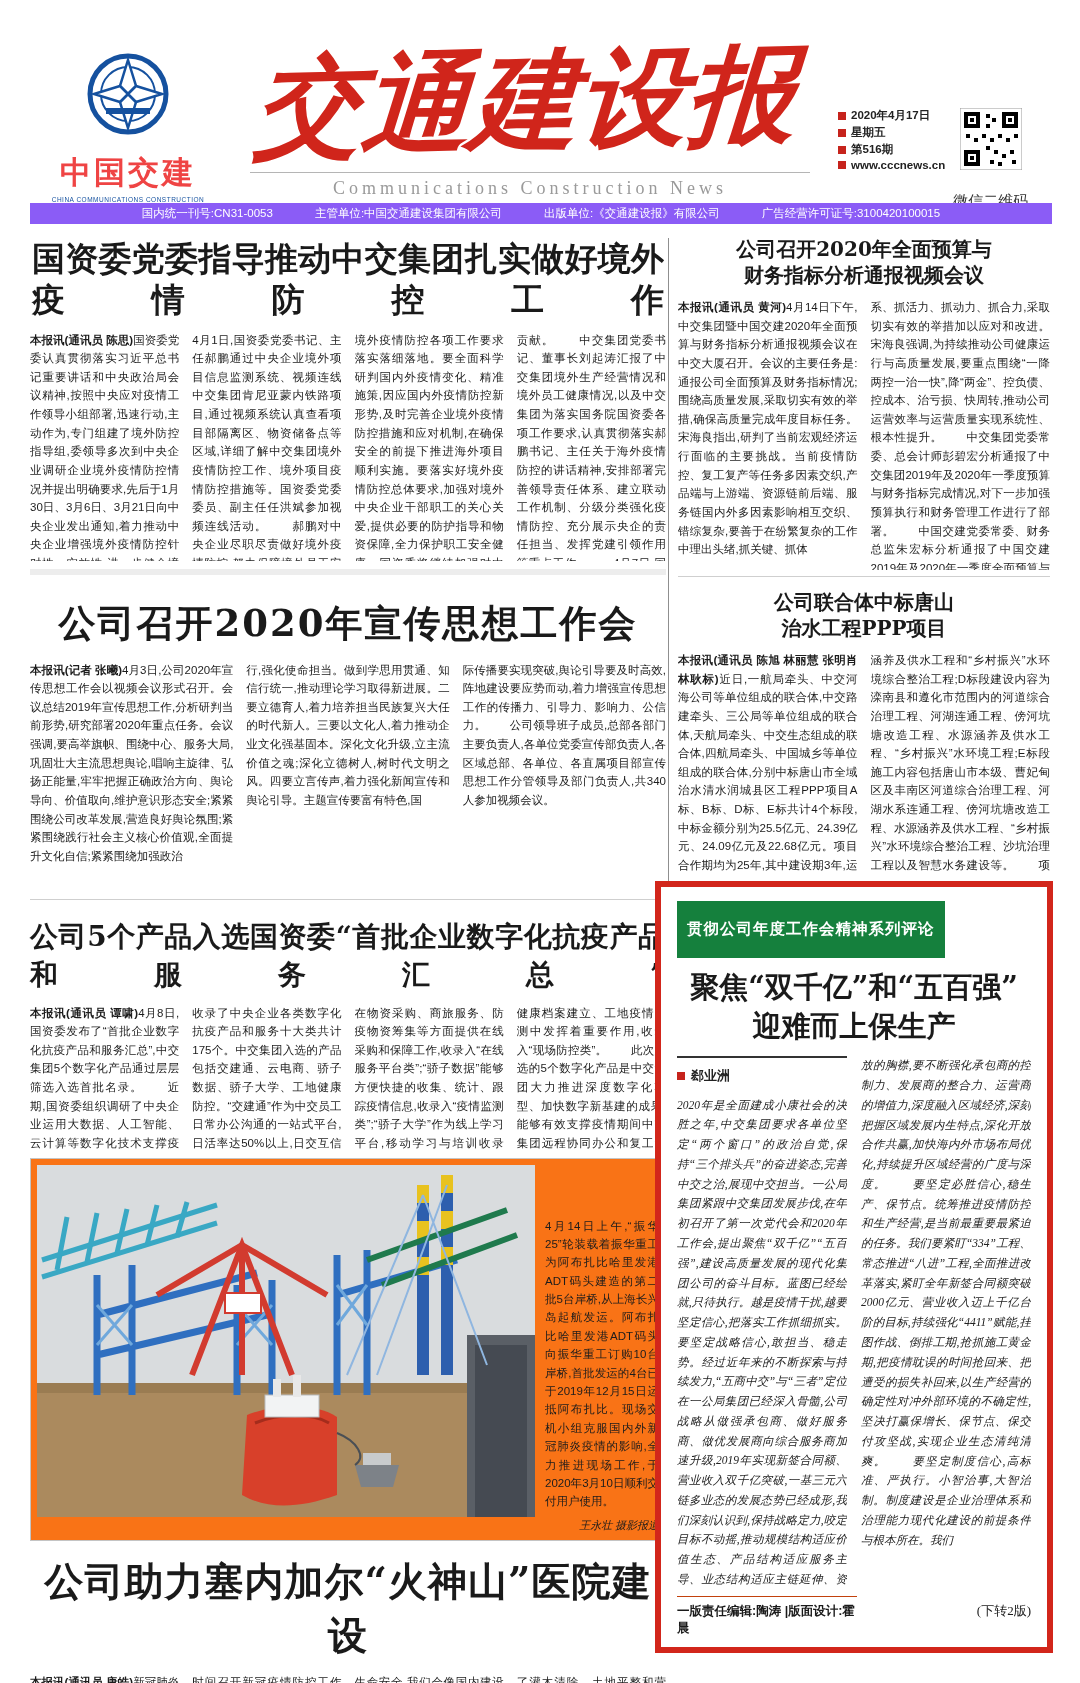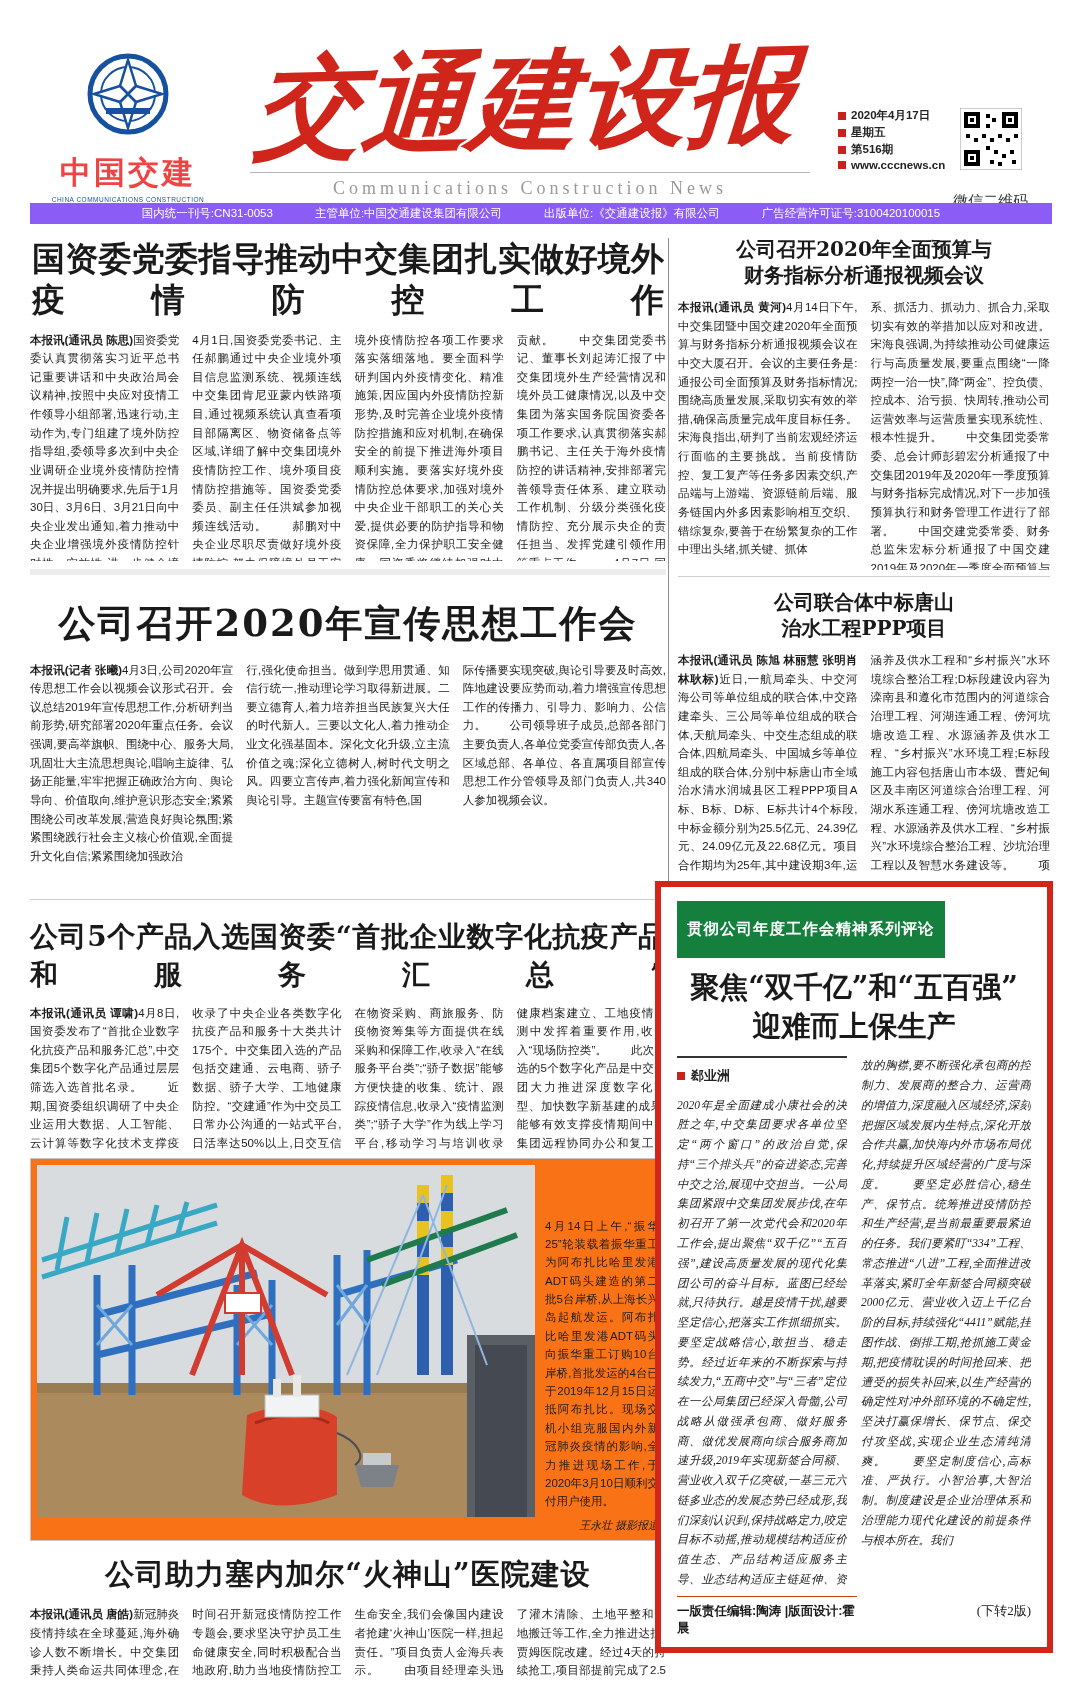--- a/index.html
+++ b/index.html
@@ -29,21 +29,21 @@
   .left-region{position:absolute;left:30px;top:230px;width:636px;}
   .right-region{position:absolute;left:678px;top:230px;width:372px;}
   .v-divider{position:absolute;left:668px;top:238px;width:1px;height:650px;background:#8f8f8f;}
   
   .hl-a{font-size:33px;font-weight:900;line-height:1.25;text-align:justify;text-align-last:justify;
         padding:8px 2px 10px;font-family:"DejaVu Serif",serif;}
   .hl-b{font-size:37px;font-weight:900;text-align:center;letter-spacing:2px;padding:16px 0 12px;
         font-family:"DejaVu Serif",serif;}
   .hl-c{font-size:28px;font-weight:900;text-align:justify;text-align-last:justify;padding:12px 0 10px;
         font-family:"DejaVu Serif",serif;}
-  .hl-d{font-size:29px;font-weight:900;text-align:center;letter-spacing:1px;padding:14px 0 10px;
+  .hl-d{font-size:39px;font-weight:900;text-align:center;letter-spacing:1px;padding:14px 0 10px;
         font-family:"DejaVu Serif",serif;}
   .hl-r{font-size:20px;font-weight:900;text-align:center;line-height:1.3;padding:6px 0 10px;
         font-family:"DejaVu Serif",serif;}
   
   .cols{display:flex;gap:13px;overflow:hidden;}
   .col{flex:1;font-size:11.5px;line-height:1.62;text-align:justify;color:#1c1c1c;overflow:hidden;}
   .lead{font-weight:bold;}
   .h-a{height:230px;} .h-b{height:232px;} .h-c{height:150px;} .h-d{height:150px;}
   .h-e{height:272px;} .h-f{height:224px;}
   .sep{height:6px;background:#ededed;margin:8px 0;}

